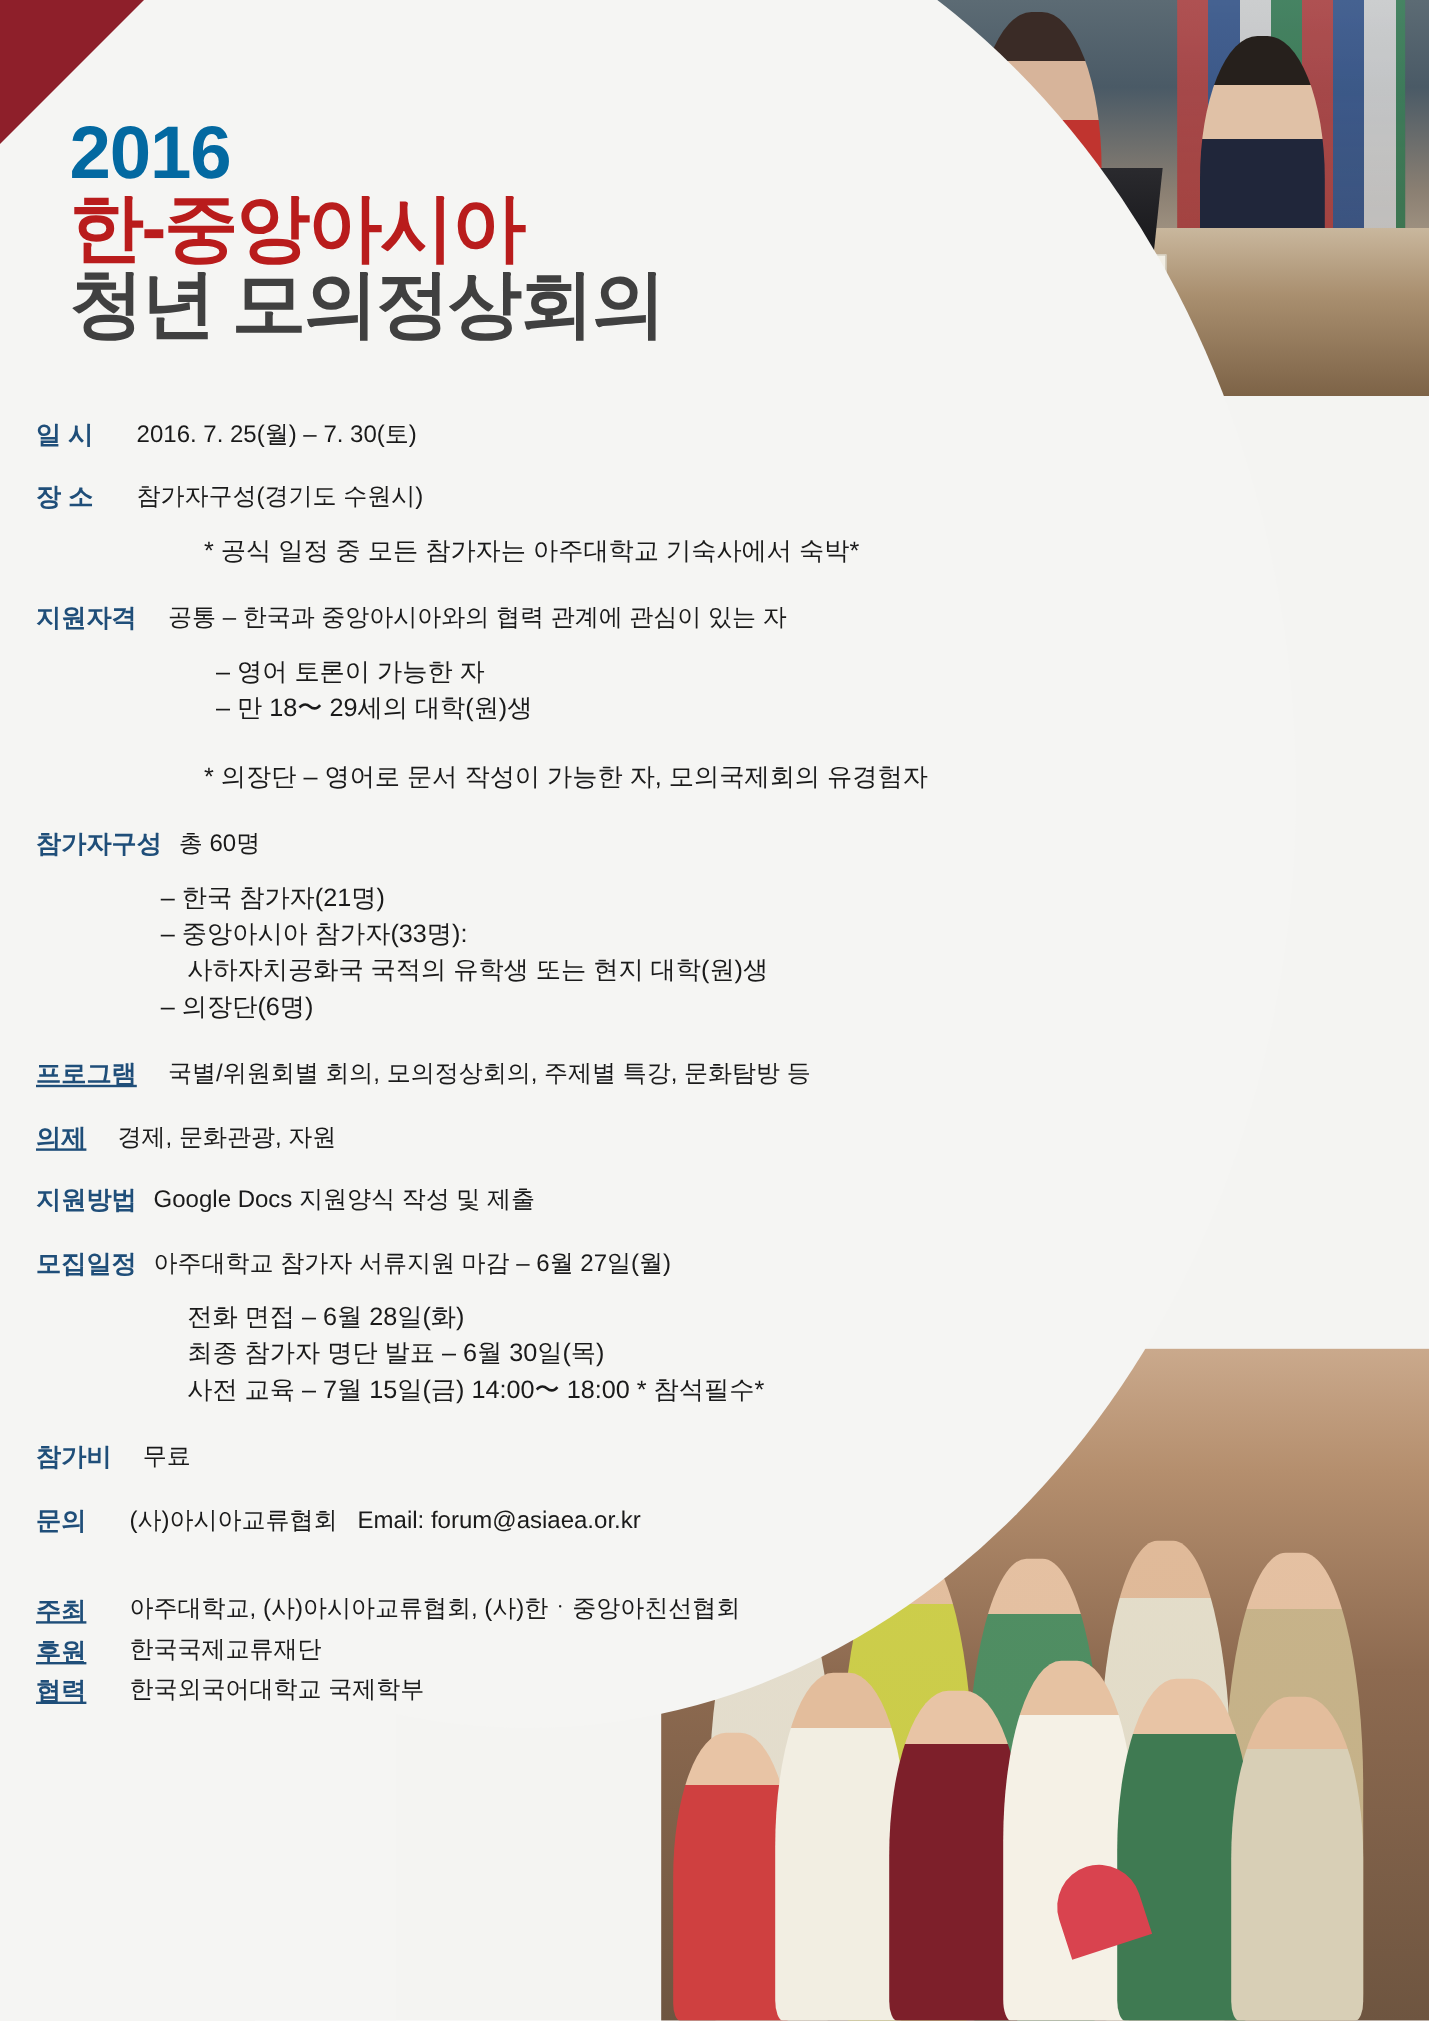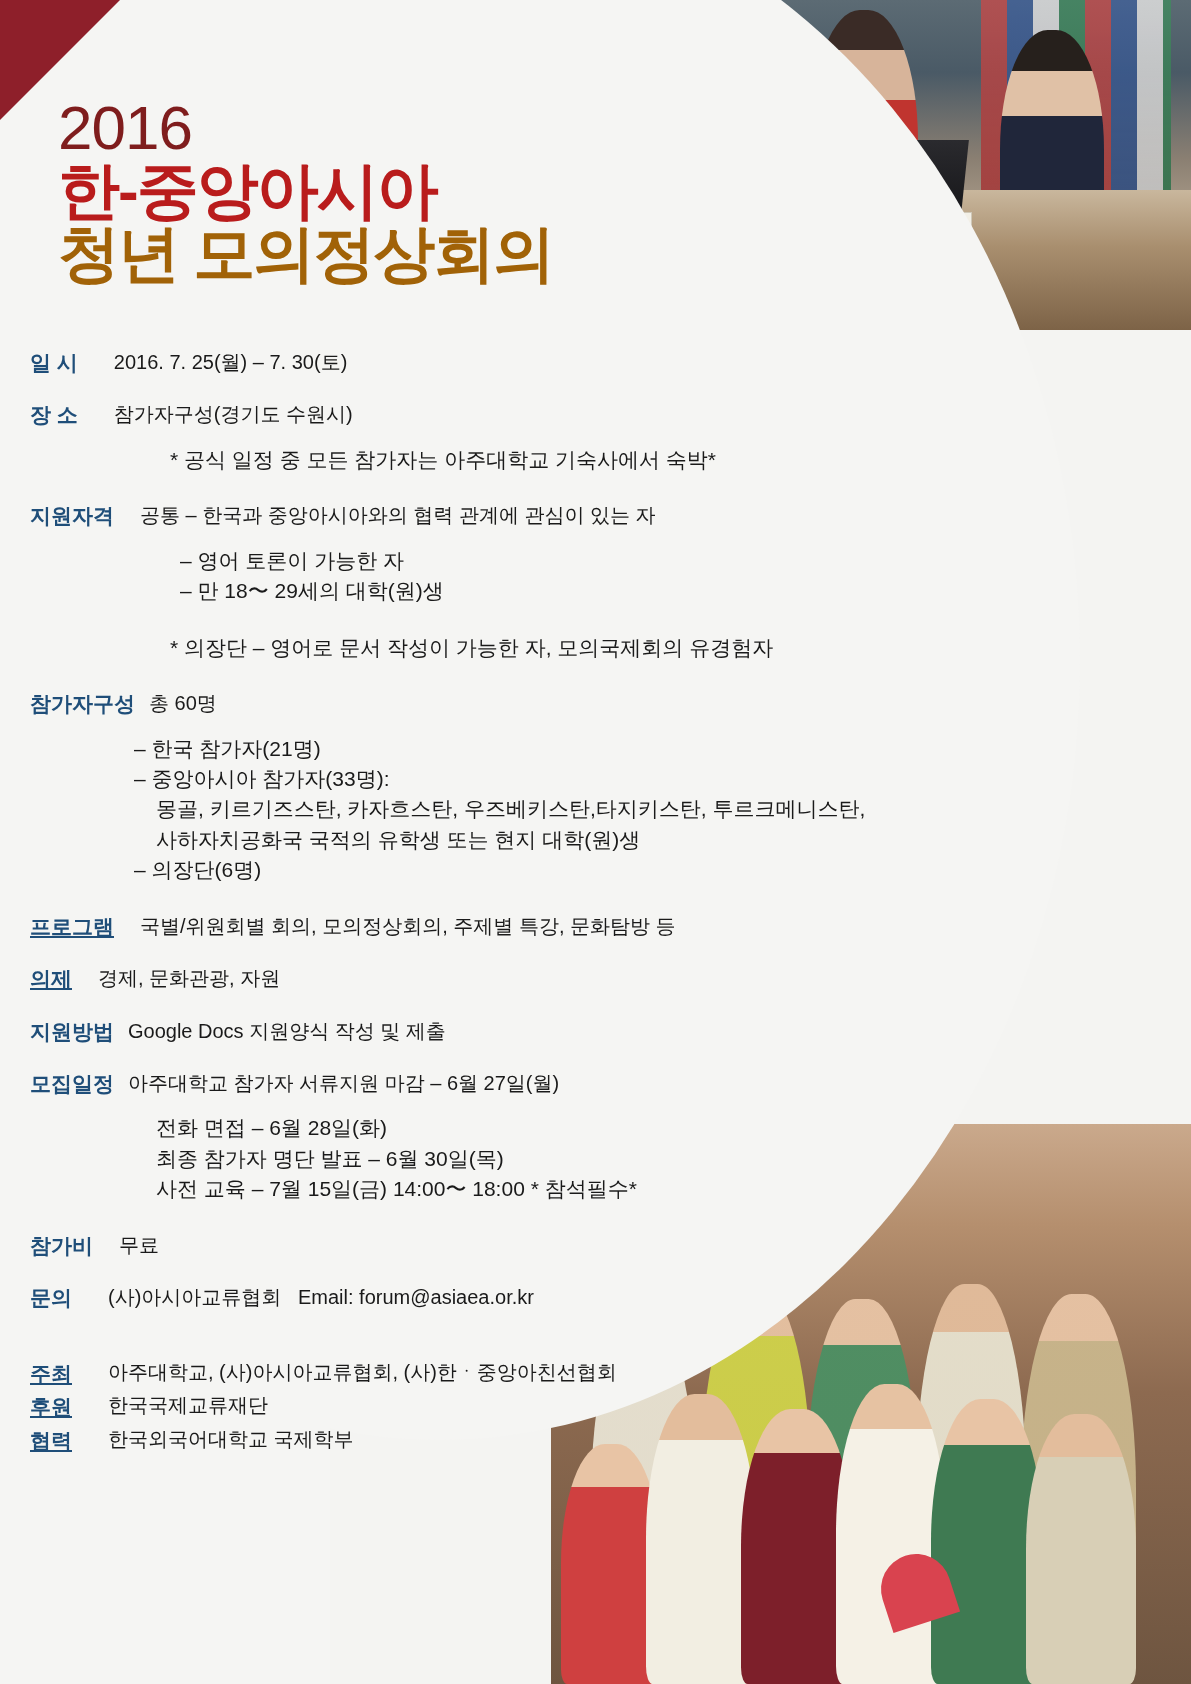--- a/index.html
+++ b/index.html
@@ -130,34 +130,34 @@
   }
 
   .title-block {
     position: absolute;
     left: 58px;
     top: 96px;
     line-height: 1.02;
   }
   .title-year {
     font-size: 62px;
-    font-weight: normal;
-    color: #7f1d1d;
+    font-weight: bold;
+    color: #0369a1;
     letter-spacing: -1px;
   }
   .title-line1 {
     font-size: 62px;
     font-weight: bold;
     color: #b91c1c;
     letter-spacing: -2px;
   }
   .title-line2 {
     font-size: 62px;
     font-weight: bold;
-    color: #a16207;
+    color: #404040;
     letter-spacing: -2px;
   }
 
   .body-block {
     position: absolute;
     left: 30px;
     top: 348px;
     width: 1050px;
   }
 
@@ -283,21 +283,20 @@
 
       <div class="spacer-26"></div>
 
       <div class="row tight">
         <div class="label">참가자구성</div>
         <div class="gap-s"></div>
         <div class="value">총 60명</div>
       </div>
       <div class="sub indent-1">– 한국 참가자(21명)</div>
       <div class="sub indent-1">– 중앙아시아 참가자(33명):</div>
-      <div class="sub indent-2">몽골, 키르기즈스탄, 카자흐스탄, 우즈베키스탄,타지키스탄, 투르크메니스탄,</div>
       <div class="sub indent-2">사하자치공화국 국적의 유학생 또는 현지 대학(원)생</div>
       <div class="sub indent-1">– 의장단(6명)</div>
 
       <div class="spacer-26"></div>
 
       <div class="row">
         <div class="label u">프로그램</div>
         <div class="gap-m"></div>
         <div class="value">국별/위원회별 회의, 모의정상회의, 주제별 특강, 문화탐방 등</div>
       </div>

